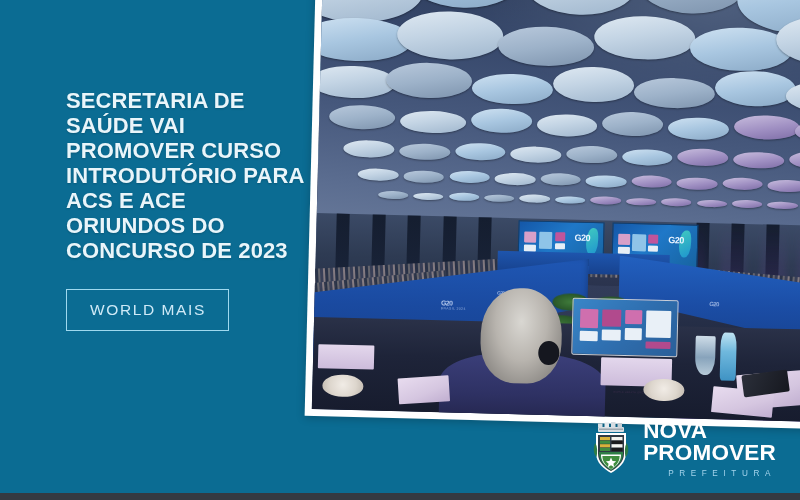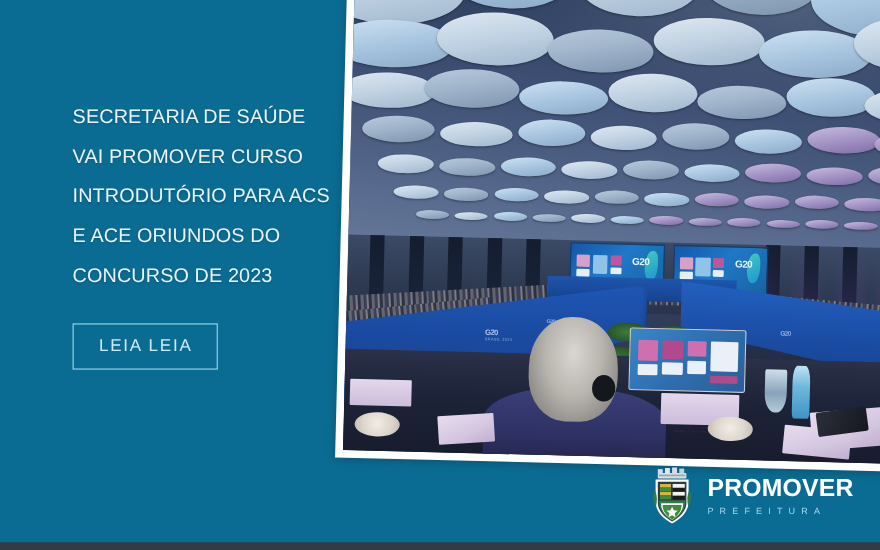--- a/index.html
+++ b/index.html
@@ -20,23 +20,23 @@
 
   
   .text-col{
     position:absolute;
     left:66px; top:88px;
     width:240px;
     z-index:6;
   }
   .headline{
     color:#e9f5fa;
-    font-size:18px;
-    line-height:36px;
-    font-weight:400;
+    font-size:22px;
+    line-height:25px;
+    font-weight:700;
     letter-spacing:.1px;
     text-transform:uppercase;
     text-shadow:0 1px 2px rgba(0,0,0,.18);
   }
   .cta{
     display:inline-block;
     margin-top:26px;
     padding:12px 22px 12px 23px;
     border:1.6px solid #9fd9ef;
     color:#cfeaf7;
@@ -292,20 +292,21 @@
     line-height:22px;
     display:block;
   }
   .brand-words .l3{
     display:block;
     color:#a4d4ec;
     font-size:8.2px;
     letter-spacing:5.6px;
     margin-top:6px;
     font-weight:400;
+    text-align:right;
   }
 
   
   .bottom-bar{
     position:absolute; left:0; right:0; bottom:0;
     height:7px;
     background:#343a42;
     z-index:12;
   }
 </style>
@@ -484,21 +485,21 @@
       <div class="papers" style="left:84%;bottom:3%;width:13%;height:8%;transform:rotate(-6deg);"></div>
       <div class="papers" style="left:79%;bottom:1%;width:12%;height:6%;transform:rotate(4deg);"></div>
       <div class="papers" style="left:17%;bottom:2%;width:10%;height:6%;transform:rotate(-5deg);"></div>
       <div class="phone"></div>
 
     </div>
   </div>
 
   <div class="text-col">
     <div class="headline">SECRETARIA DE SAÚDE VAI PROMOVER CURSO INTRODUTÓRIO PARA ACS E ACE ORIUNDOS DO CONCURSO DE 2023</div>
-    <div class="cta">LEIA LEIA</div>
+    <div class="cta">WORLD MAIS</div>
   </div>
 
   <div class="brand">
     <svg class="crest" viewBox="0 0 42 54">
 
       <g>
         <rect x="8" y="6" width="26" height="5" rx="1" fill="#d7dde2"></rect>
         <rect x="8" y="2.5" width="4.5" height="4" fill="#d7dde2"></rect>
         <rect x="14.5" y="1.5" width="4.5" height="5" fill="#e4e9ed"></rect>
         <rect x="21" y="1" width="4.5" height="5.5" fill="#d7dde2"></rect>
@@ -521,19 +522,20 @@
       <path d="M9 31 h24 v1.6 c0 8.4 -6.6 13.6 -12 16.9 c-5.4 -3.3 -12 -8.5 -12 -16.9 z" fill="#2e7d46"></path>
       <path d="M11 33.5 h20 v.8 c0 7 -5.6 11.4 -10 14.2 c-4.4 -2.8 -10 -7.2 -10 -14.2 z" fill="#ffffff"></path>
       <path d="M12.4 35 h17.2 v.6 c0 6.2 -4.9 10.1 -8.6 12.6 c-3.7 -2.5 -8.6 -6.4 -8.6 -12.6 z" fill="#3f8c3f"></path>
 
       <path d="M21 36.6 l1.5 3.3 l3.6 .4 l-2.7 2.4 l.8 3.5 l-3.2 -1.9 l-3.2 1.9 l.8 -3.5 l-2.7 -2.4 l3.6 -.4 z" fill="#ffffff"></path>
 
       <path d="M5.5 22 c-2.5 4 -2.5 10 1 14 c1 -5 1 -10 -1 -14 z" fill="#2e7d46"></path>
       <path d="M36.5 22 c2.5 4 2.5 10 -1 14 c-1 -5 -1 -10 1 -14 z" fill="#2e7d46"></path>
     </svg>
     <div class="brand-words">
+      <span class="l1">NOVA</span>
       <span class="l2">PROMOVER</span>
       <span class="l3">PREFEITURA</span>
     </div>
   </div>
 
   <div class="bottom-bar"></div>
 </div>
 
 </body></html>

